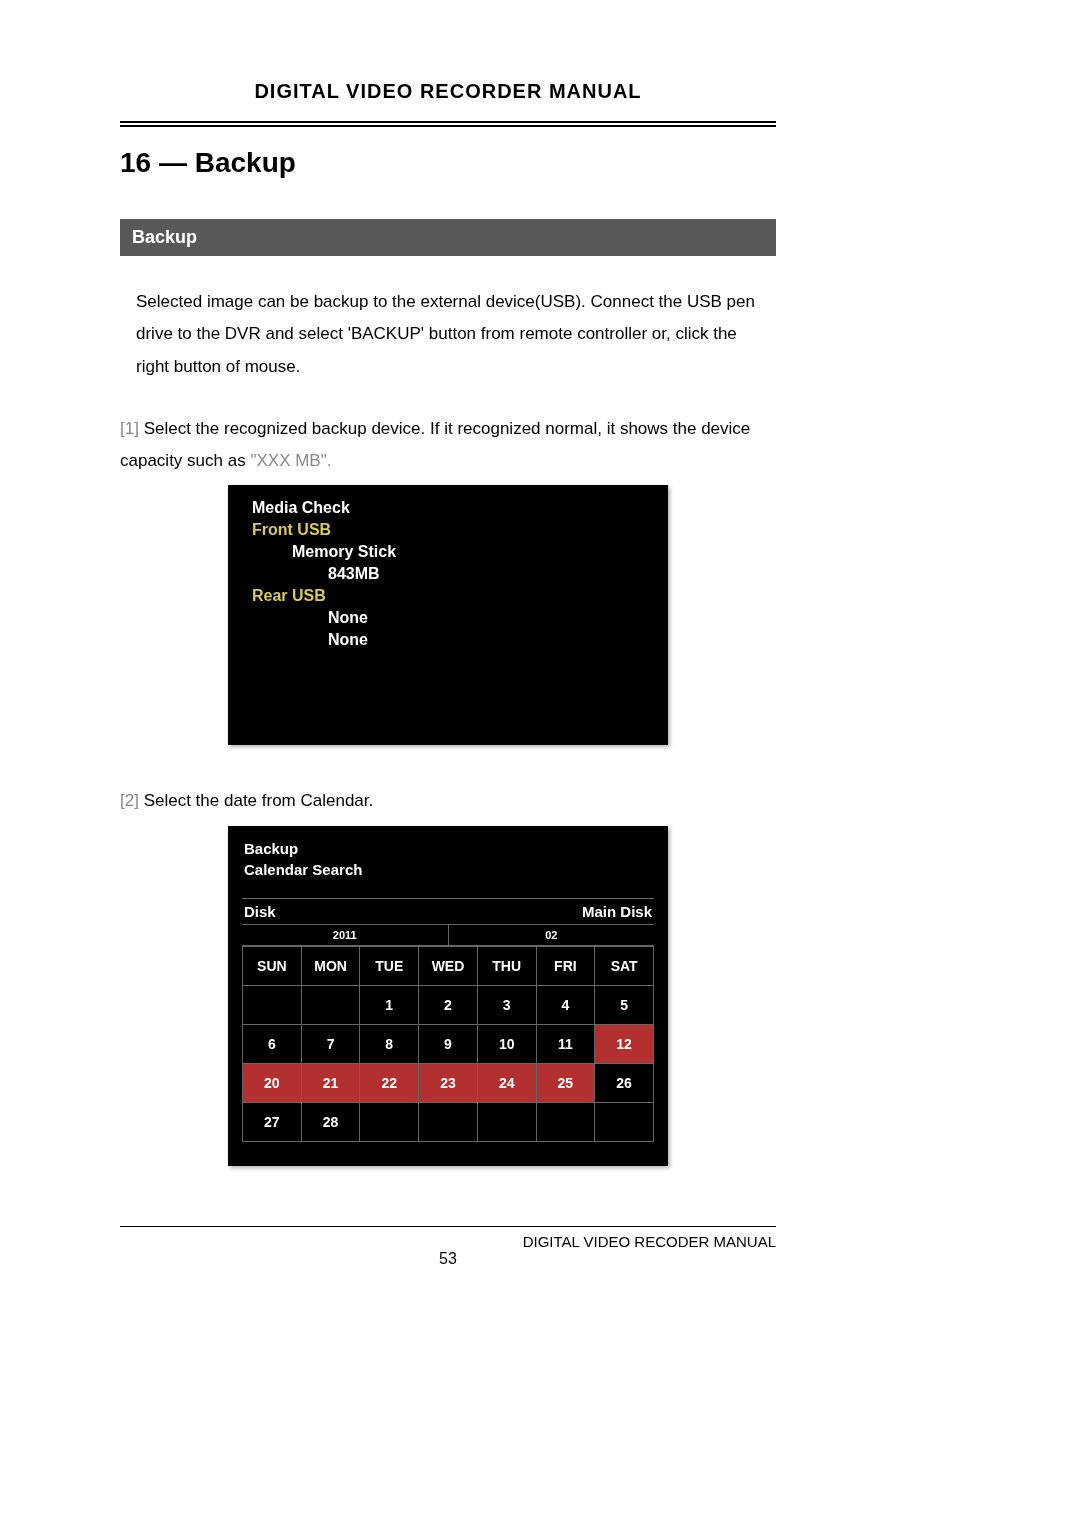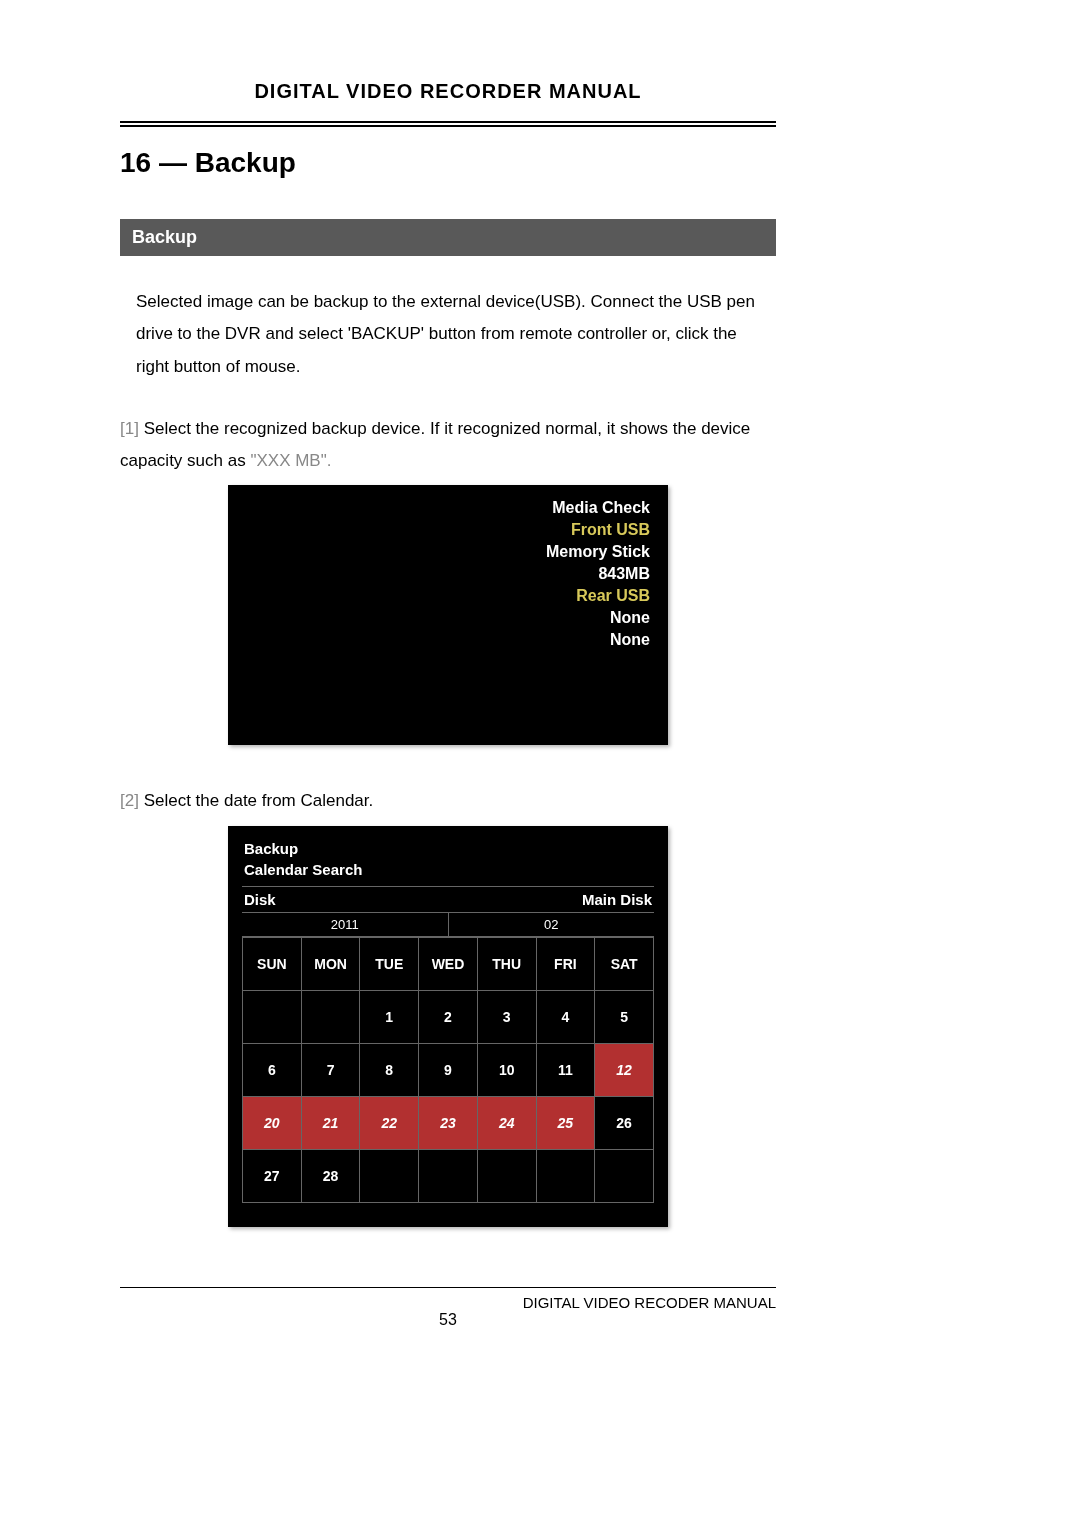--- a/index.html
+++ b/index.html
@@ -61,21 +61,21 @@
     margin: 6px auto 40px auto;
     color: #fff;
     font-family: "Arial", sans-serif;
     font-weight: bold;
     font-size: 16px;
     padding: 10px 18px;
     box-sizing: border-box;
     position: relative;
     box-shadow: 2px 2px 4px rgba(0,0,0,0.3);
   }
-  .screen1 .line { margin: 4px 0; white-space: pre; text-align: right; }
+  .screen1 .line { margin: 4px 6px; white-space: pre; }
   .yellow { color: #d8c95a; }
   .screen2-wrap {
     width: 440px;
     margin: 6px auto 0 auto;
     background: #000;
     box-shadow: 2px 2px 4px rgba(0,0,0,0.3);
     padding: 10px 14px 24px 14px;
     box-sizing: border-box;
   }
   .screen2-wrap .hdr {
@@ -86,51 +86,51 @@
   }
   .disk-row {
     display: flex;
     justify-content: space-between;
     color: #fff;
     font-weight: bold;
     font-size: 15px;
     border-top: 1px solid #666;
     border-bottom: 1px solid #666;
     padding: 4px 2px;
-    margin-top: 8px;
+    margin-top: 20px;
   }
   .ym-row {
     display: flex;
     border-bottom: 1px solid #666;
   }
   .ym-row > div {
     flex: 1;
     text-align: center;
     color: #fff;
-    font-weight: normal;
-    font-size: 13px;
+    font-weight: bold;
+    font-size: 11px;
     padding: 4px 0;
     border-right: 1px solid #666;
   }
   .ym-row > div:last-child { border-right: 0; }
   table.cal {
     width: 100%;
     border-collapse: collapse;
   }
   table.cal th, table.cal td {
     border: 1px solid #666;
     width: 14.28%;
     text-align: center;
     font-weight: bold;
     font-size: 14px;
     color: #fff;
-    padding: 15px 0;
+    padding: 8px 0;
     height: 22px;
   }
-  table.cal td.hl { background: #b23030; font-style: italic; }
+  table.cal td.hl { background: #b23030; }
   table.cal td.sel {
     outline: 2px dashed #b23030;
     outline-offset: -2px;
   }
   .footer-rule {
     border: 0;
     border-top: 1.5px solid #000;
     margin: 60px 0 6px 0;
   }
   .footer-text {

